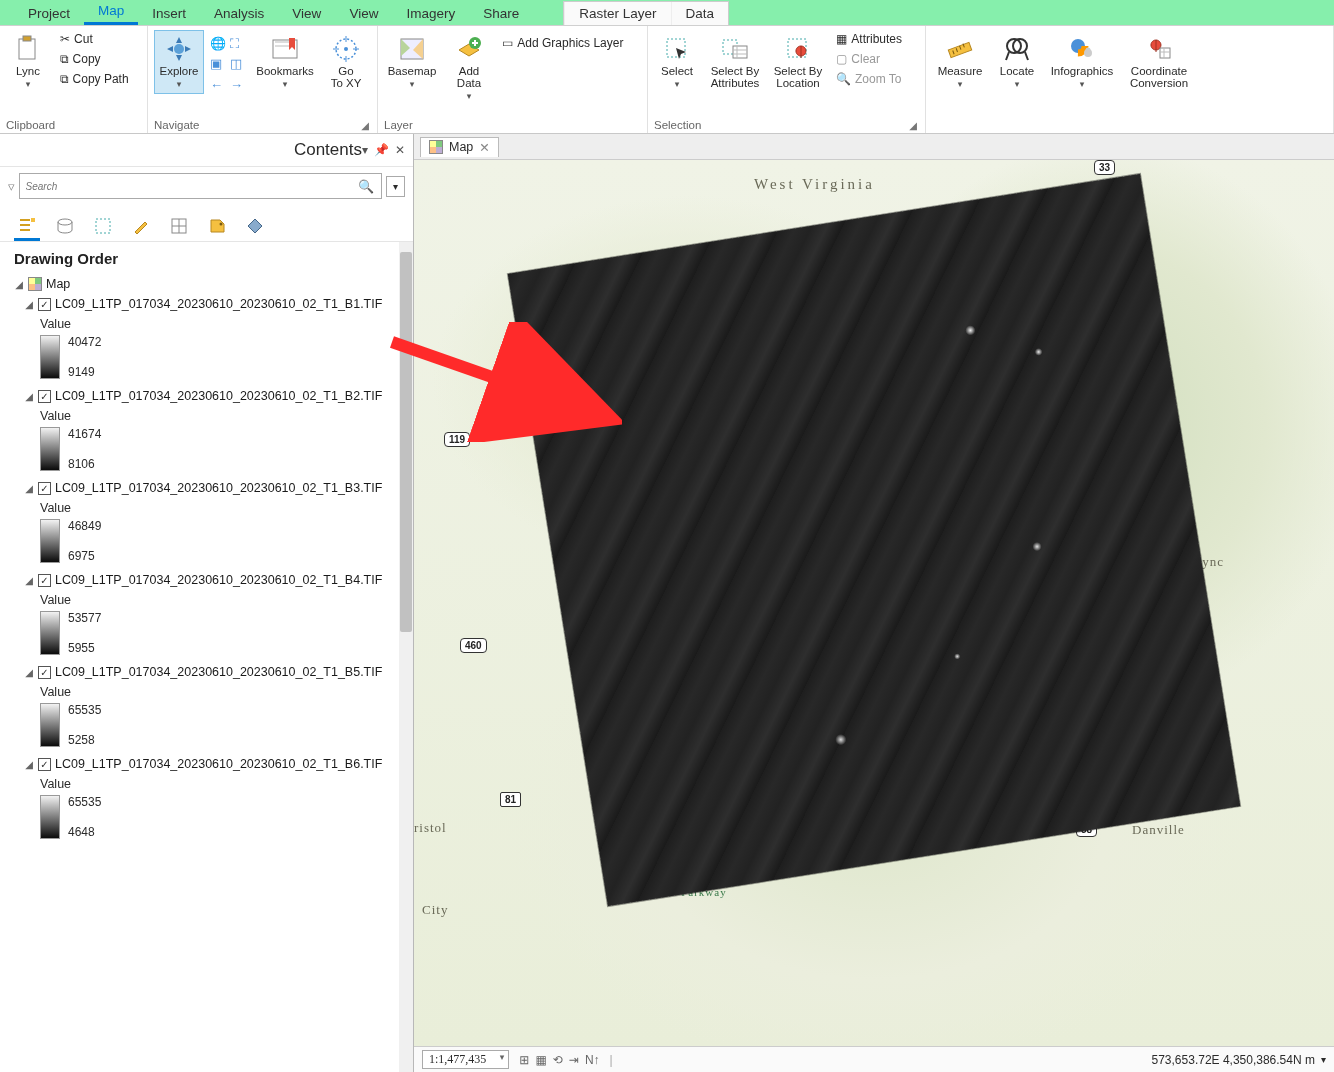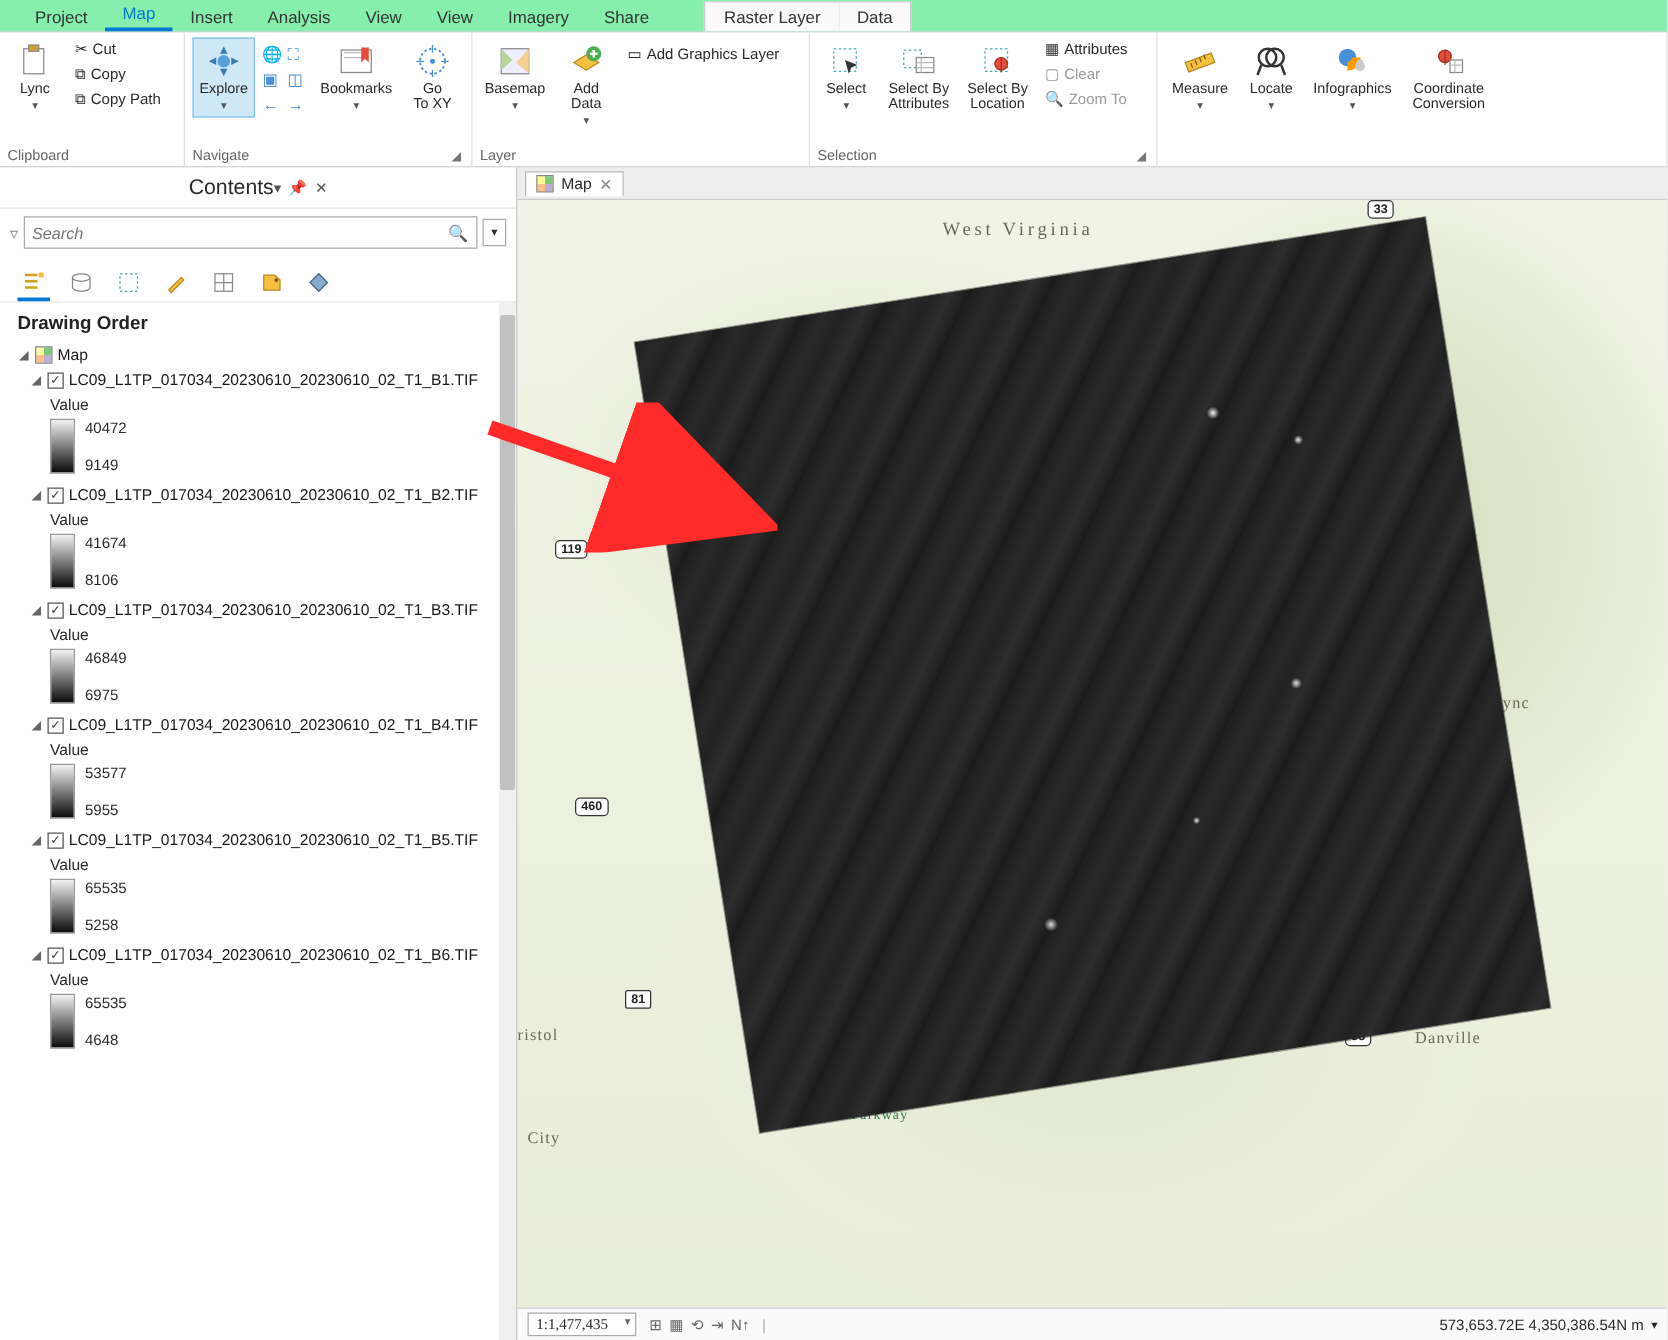--- a/index.html
+++ b/index.html
@@ -25,26 +25,26 @@
 .btn-small { display: flex; align-items: center; gap: 4px; font-size: 12px; padding: 2px 4px; cursor: pointer; white-space: nowrap;}
 .nav-arrows { display:grid; grid-template-columns: repeat(2, 16px); gap:4px; align-content:start; padding-top:6px;}
 .nav-arrows div{width:16px;height:16px; color:#4a90d9;}
 .caret { font-size: 9px; color:#555; }
 
 
 .main { display:flex; height: calc(1072px - 26px - 108px); }
 
 
 .contents { width: 414px; background:#fff; border-right:1px solid #b8b8b8; display:flex; flex-direction:column; }
-.contents-header { display:flex; align-items:center; justify-content:center; padding:6px 8px; border-bottom:1px solid #e5e5e5;}
+.contents-header { display:flex; align-items:center; justify-content:flex-end; padding:6px 8px; border-bottom:1px solid #e5e5e5;}
 .contents-header h2 { font-size:17px; font-weight:400; }
 .contents-header .win-btns { display:flex; gap:6px; color:#555; font-size:12px;}
 .search-row { display:flex; align-items:center; gap:4px; padding:6px 8px;}
 .search-box { flex:1; display:flex; align-items:center; border:1px solid #aaa; height:26px; padding:0 6px; gap:4px;}
-.search-box input { border:none; outline:none; flex:1; font-size:13px; font-style:italic; color:#b91c1c; background:transparent;}
+.search-box input { border:none; outline:none; flex:1; font-size:10px; font-style:italic; color:#b91c1c; background:transparent;}
 .toc-toolbar { display:flex; gap:12px; padding:6px 14px 0 14px; border-bottom: 1px solid #e5e5e5;}
 .toc-toolbar .tbtn { width:26px; height:30px; display:flex; align-items:center; justify-content:center; cursor:pointer;}
 .toc-toolbar .tbtn.active { border-bottom:3px solid #0078d4;}
 .toc-body { flex:1; overflow-y:auto; padding:8px 4px 8px 14px; position:relative;}
 .toc-body h3 { font-size:15px; font-weight:600; margin-bottom:8px; color:#222;}
 .tree-item { margin-bottom:2px; }
 .tree-row { display:flex; align-items:center; gap:4px; cursor:pointer; padding:2px 0;}
 .tree-row .tw { width:10px; font-size:10px; color:#666; text-align:center;}
 .tree-row .cb { width:13px; height:13px; border:1px solid #555; display:inline-flex; align-items:center; justify-content:center; font-size:10px; color:#333; background:#fff;}
 .layer-name { font-size:12.5px; color:#1a1a1a; }

